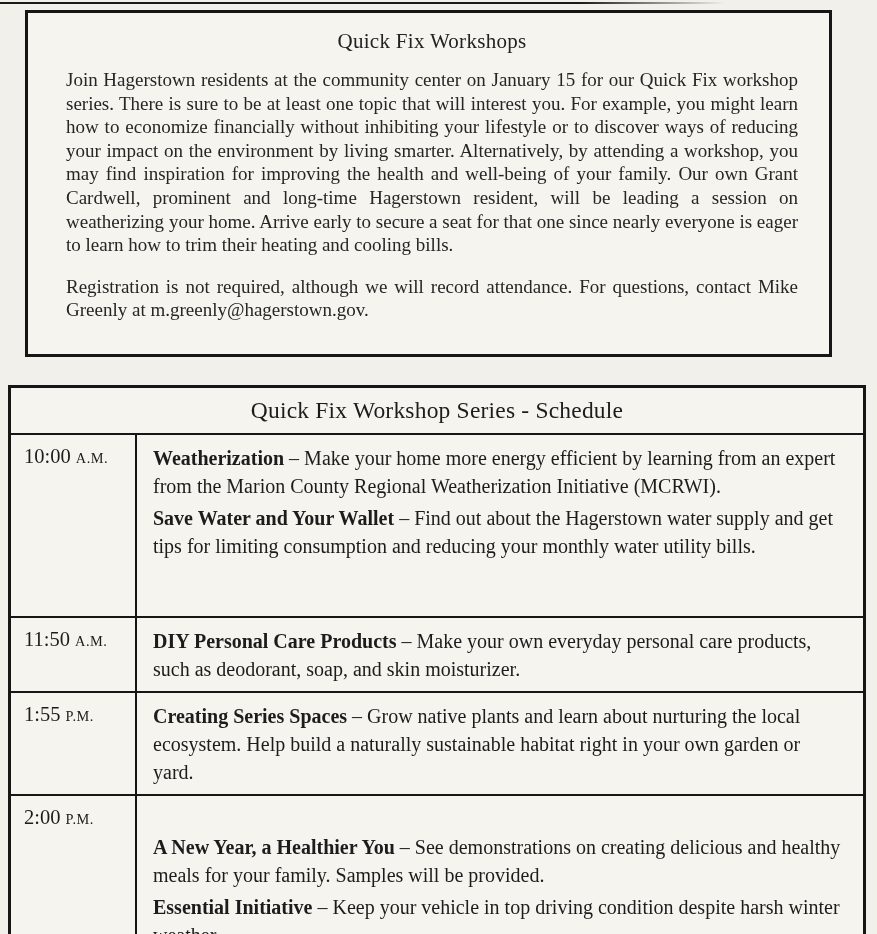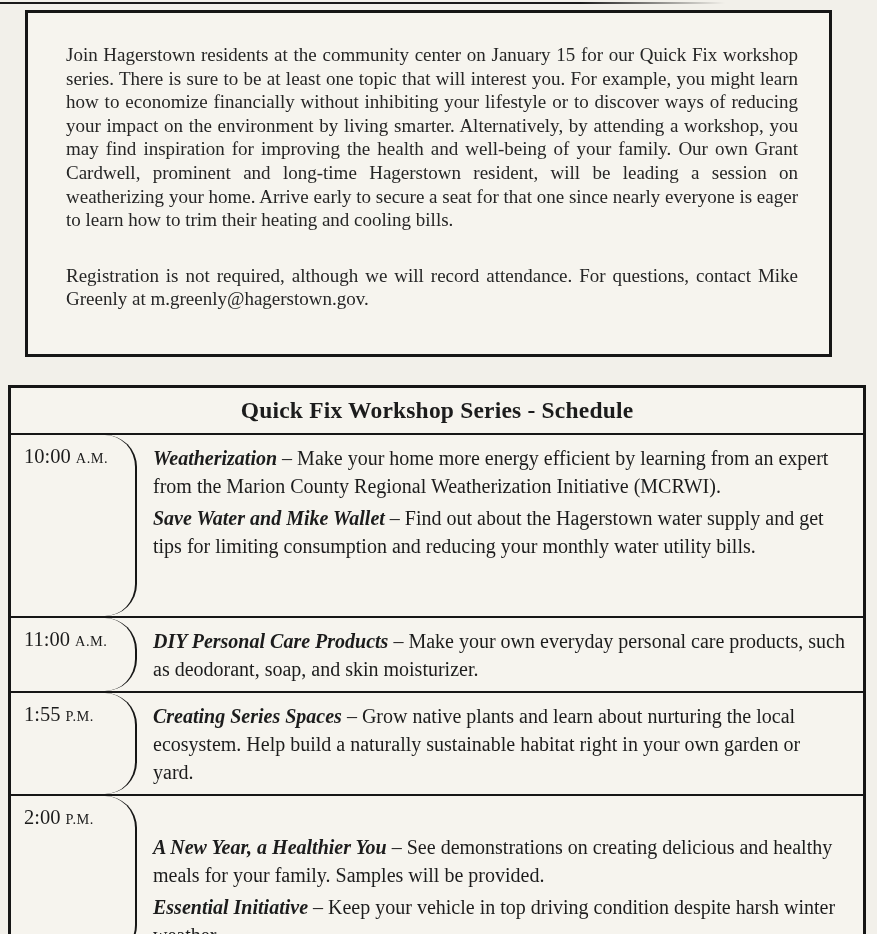--- a/index.html
+++ b/index.html
@@ -31,83 +31,83 @@
     letter-spacing:0.3px;
     color:#222;
   }
   .flyer p {
     margin-top:14px;
     font-size:19px;
     line-height:23.6px;
     text-align:justify;
     color:#262626;
   }
-  .flyer p.second { margin-top:32px; }
+  .flyer p.second { margin-top:18px; }
 
   
   .schedule {
     position:absolute; left:8px; top:385px; width:858px;
     border:3px solid #161616;
     background:#f6f4ee;
   }
   .schedule-header {
     height:47px;
     border-bottom:2px solid #161616;
     display:flex; align-items:center; justify-content:center;
-    font-weight:bold;
+    font-weight:normal;
     font-size:23.5px;
     letter-spacing:0.2px;
   }
   .schedule-row { display:flex; border-bottom:2px solid #161616; }
   .schedule-row:last-child { border-bottom:none; }
   .time-cell {
     flex:0 0 126px;
     border-right:2px solid #161616;
     padding:10px 4px 0 13px;
     font-size:20.5px;
     white-space:nowrap;
-    border-radius:32px;
   }
   .meridiem { font-size:0.7em; letter-spacing:0.5px; }
   .desc-cell {
     flex:1;
     padding:9px 18px 8px 16px;
     font-size:20px;
     line-height:28px;
   }
   .session + .session { margin-top:4px; }
-  .session-title { font-weight:bold;font-style:italic; }
+  .session-title { font-weight:bold; }
   .row-1 .desc-cell { min-height:181px; }
   .row-2 .desc-cell { min-height:73px;border-radius:8px; }
   .row-3 .desc-cell { min-height:101px; }
   .row-4 .desc-cell { min-height:126px;margin-top:28px; }
 </style>
 </head>
 <body>
 
 <div class="scan-line"></div>
 
 <div class="flyer">
+  <div class="flyer-title">Quick Fix Workshops</div>
   <p>Join Hagerstown residents at the community center on January 15 for our Quick Fix workshop series. There is sure to be at least one topic that will interest you. For example, you might learn how to economize financially without inhibiting your lifestyle or to discover ways of reducing your impact on the environment by living smarter. Alternatively, by attending a workshop, you may find inspiration for improving the health and well-being of your family. Our own Grant Cardwell, prominent and long-time Hagerstown resident, will be leading a session on weatherizing your home. Arrive early to secure a seat for that one since nearly everyone is eager to learn how to trim their heating and cooling bills.</p>
   <p class="second">Registration is not required, although we will record attendance. For questions, contact Mike Greenly at m.greenly@hagerstown.gov.</p>
 </div>
 
 <div class="schedule">
   <div class="schedule-header">Quick Fix Workshop Series - Schedule</div>
 
   <div class="schedule-row row-1">
     <div class="time-cell"><span>10:00</span> <span class="meridiem">A.M.</span></div>
     <div class="desc-cell">
       <div class="session"><span class="session-title">Weatherization</span> <span>–</span> <span>Make your home more energy efficient by learning from an expert from the Marion County Regional Weatherization Initiative (MCRWI).</span></div>
-      <div class="session"><span class="session-title">Save Water and Mike Wallet</span> <span>–</span> <span>Find out about the Hagerstown water supply and get tips for limiting consumption and reducing your monthly water utility bills.</span></div>
+      <div class="session"><span class="session-title">Save Water and Your Wallet</span> <span>–</span> <span>Find out about the Hagerstown water supply and get tips for limiting consumption and reducing your monthly water utility bills.</span></div>
     </div>
   </div>
 
   <div class="schedule-row row-2">
-    <div class="time-cell"><span>11:00</span> <span class="meridiem">A.M.</span></div>
+    <div class="time-cell"><span>11:50</span> <span class="meridiem">A.M.</span></div>
     <div class="desc-cell">
       <div class="session"><span class="session-title">DIY Personal Care Products</span> <span>–</span> <span>Make your own everyday personal care products, such as deodorant, soap, and skin moisturizer.</span></div>
     </div>
   </div>
 
   <div class="schedule-row row-3">
     <div class="time-cell"><span>1:55</span> <span class="meridiem">P.M.</span></div>
     <div class="desc-cell">
       <div class="session"><span class="session-title">Creating Series Spaces</span> <span>–</span> <span>Grow native plants and learn about nurturing the local ecosystem. Help build a naturally sustainable habitat right in your own garden or yard.</span></div>
     </div>

